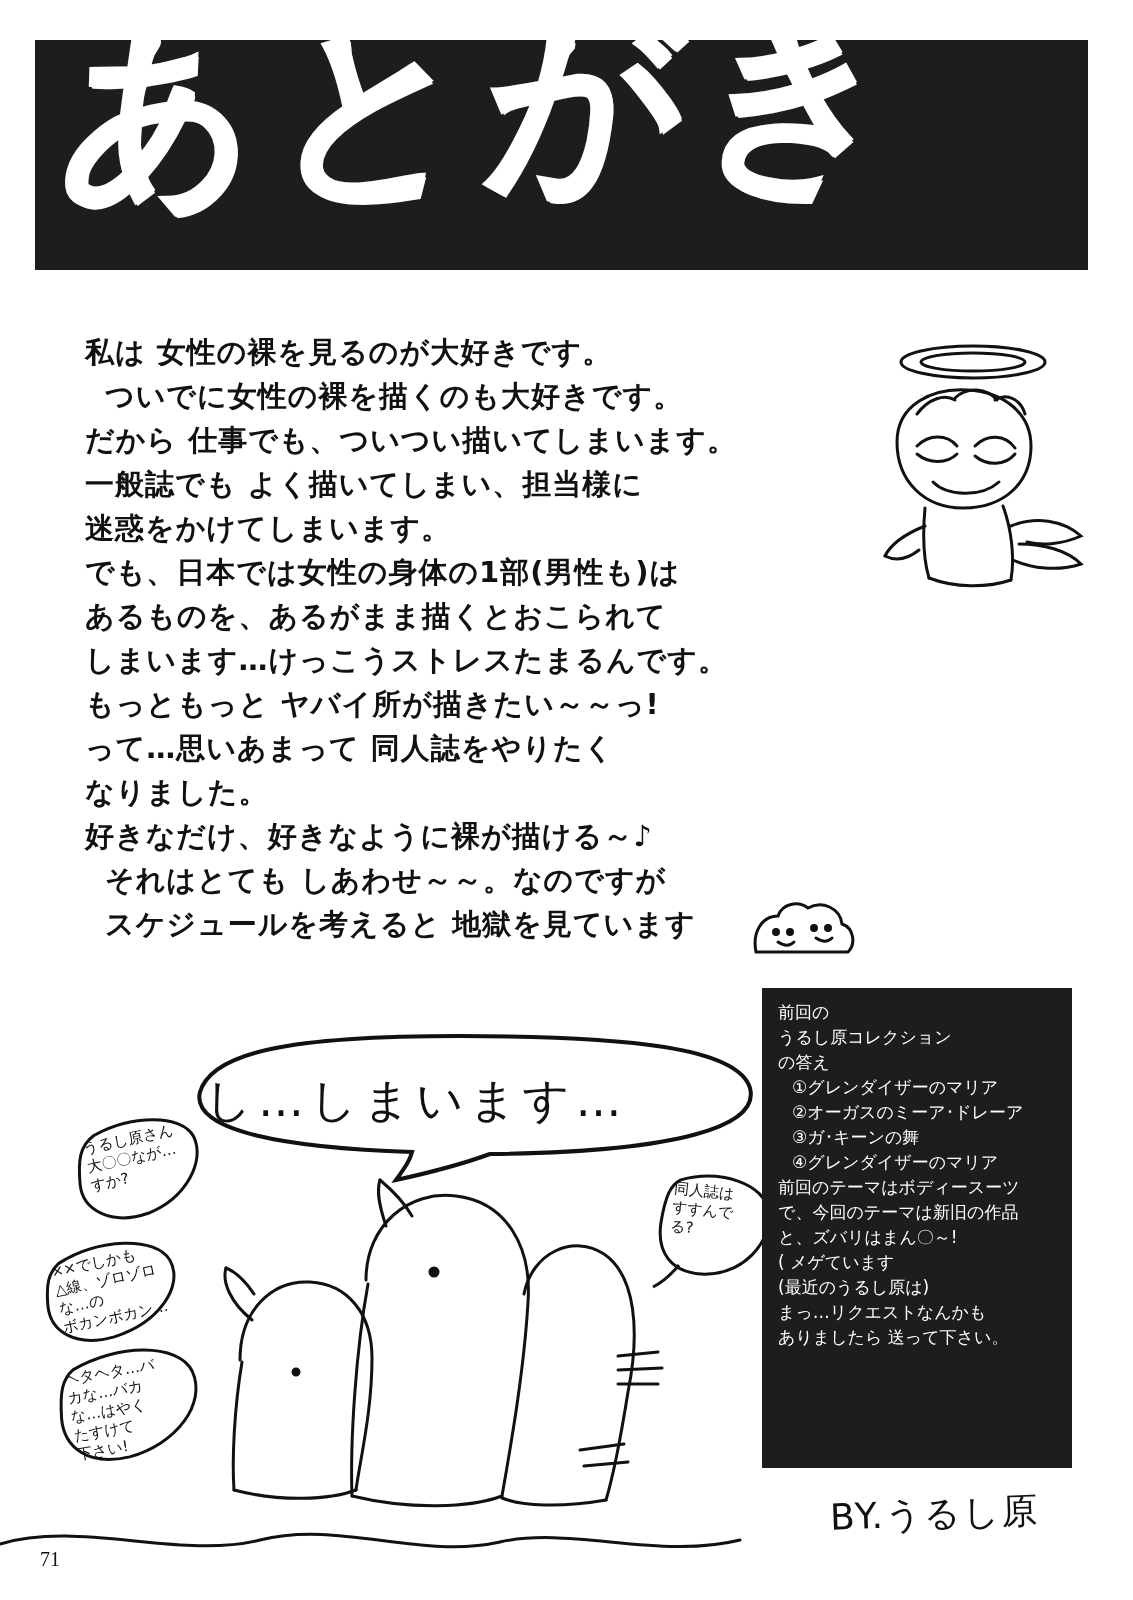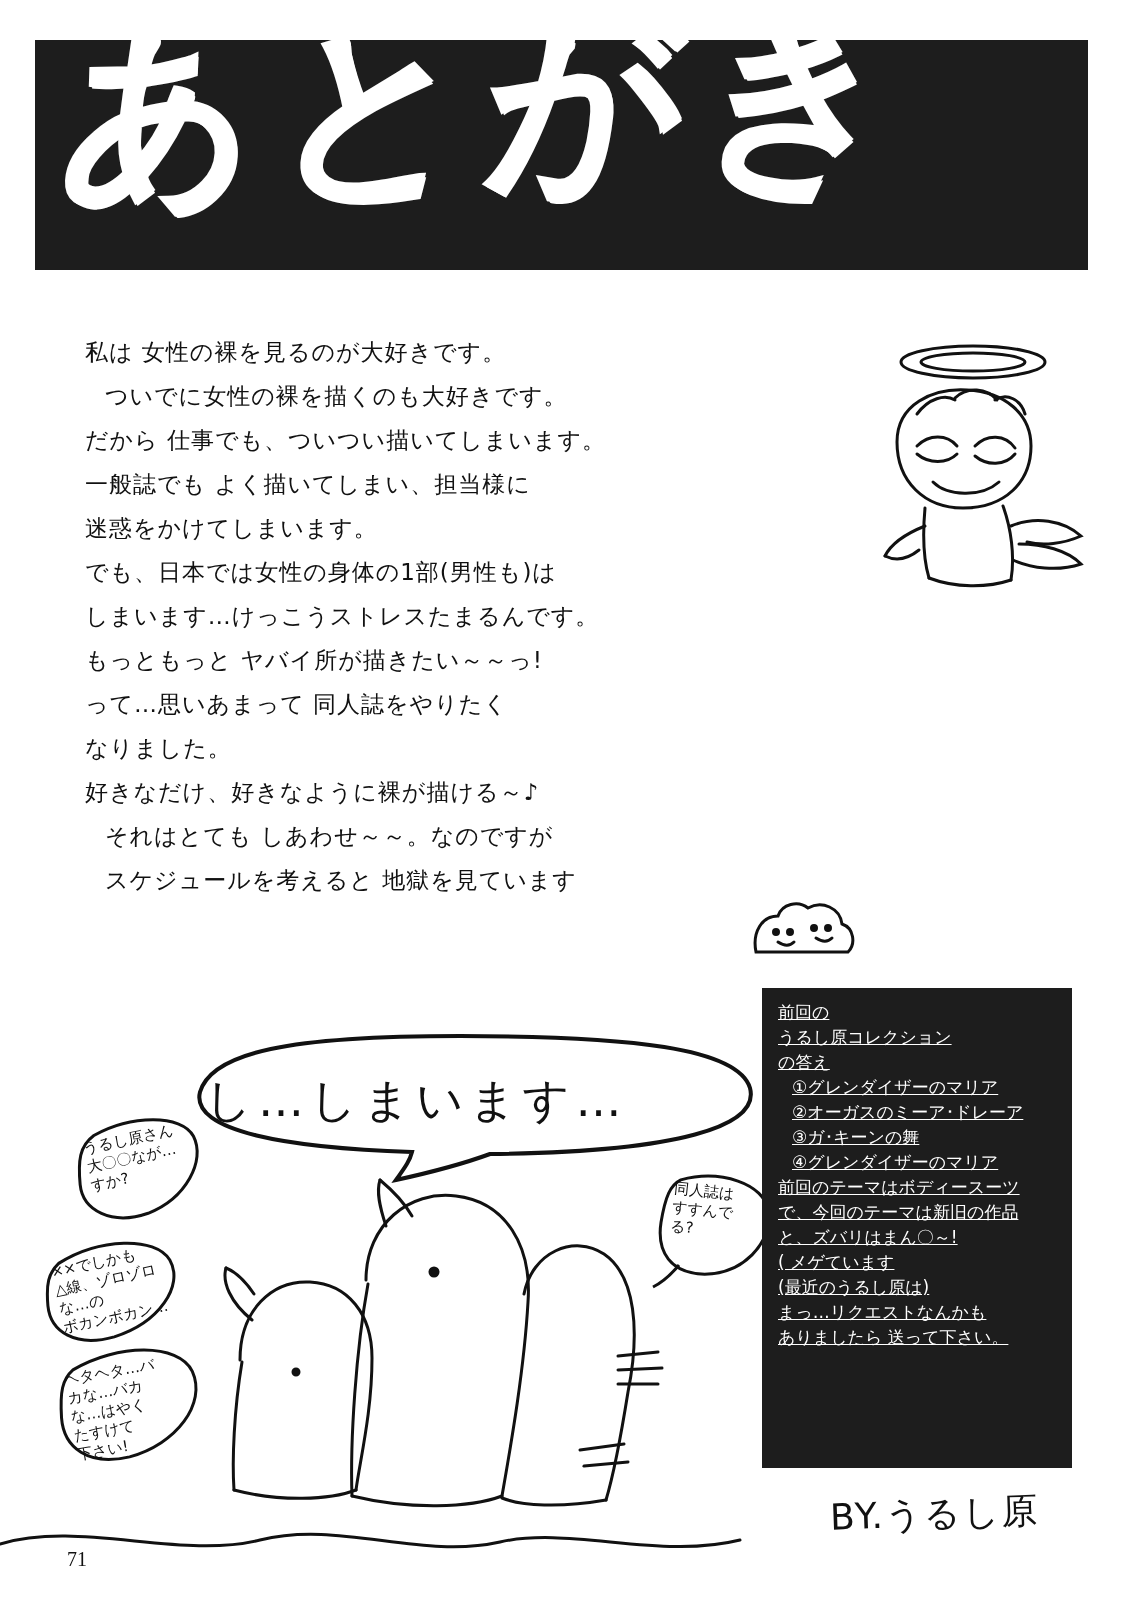--- a/index.html
+++ b/index.html
@@ -60,25 +60,26 @@
     clip-path: inset(230px 0 0 0);
     pointer-events: none;
   }
 
   
   .body-text {
     position: absolute;
     left: 85px;
     top: 330px;
     width: 700px;
-    font-size: 23px;
+    font-size: 29px;
     line-height: 44px;
     color: #111111;
     letter-spacing: 1px;
     font-family: "DejaVu Sans", sans-serif;
+    font-weight: bold;
   }
   .body-text .line {
     display: block;
     white-space: pre;
   }
   .body-text .line.indent {
     padding-left: 20px;
   }
 
   
@@ -126,38 +127,38 @@
   .answer-text {
     position: absolute;
     left: 778px;
     top: 1000px;
     width: 292px;
     color: #ffffff;
     font-size: 17px;
     line-height: 25px;
     letter-spacing: 0px;
   }
-  .answer-text .ln { display: block; white-space: pre; text-decoration: underline; }
+  .answer-text .ln { display: block; white-space: pre; }
   .answer-text .ln.sub { padding-left: 14px; }
 
   
   .signature {
     position: absolute;
     left: 830px;
     top: 1490px;
     font-size: 36px;
     letter-spacing: 2px;
     color: #111;
     transform: rotate(-2deg);
   }
 
   
   .page-number {
     position: absolute;
-    left: 67px;
+    left: 40px;
     top: 1548px;
     font-size: 20px;
     color: #111;
     font-family: "Liberation Serif", serif;
   }
 
   svg { display: block; overflow: visible; }
 </style>
 </head>
 <body>
@@ -168,20 +169,21 @@
   <div class="title-text">あとがき</div>
   <div class="title-overflow">あとがき</div>
 
   <div class="body-text">
     <span class="line">私は 女性の裸を見るのが大好きです。</span>
     <span class="line indent">ついでに女性の裸を描くのも大好きです。</span>
     <span class="line">だから 仕事でも、ついつい描いてしまいます。</span>
     <span class="line">一般誌でも よく描いてしまい、担当様に</span>
     <span class="line">迷惑をかけてしまいます。</span>
     <span class="line">でも、日本では女性の身体の1部(男性も)は</span>
+    <span class="line">あるものを、あるがまま描くとおこられて</span>
     <span class="line">しまいます…けっこうストレスたまるんです。</span>
     <span class="line">もっともっと ヤバイ所が描きたい～～っ!</span>
     <span class="line">って…思いあまって 同人誌をやりたく</span>
     <span class="line">なりました。</span>
     <span class="line">好きなだけ、好きなように裸が描ける～♪</span>
     <span class="line indent">それはとても しあわせ～～。なのですが</span>
     <span class="line indent">スケジュールを考えると 地獄を見ています</span>
   </div>
 
   <div class="angel">

